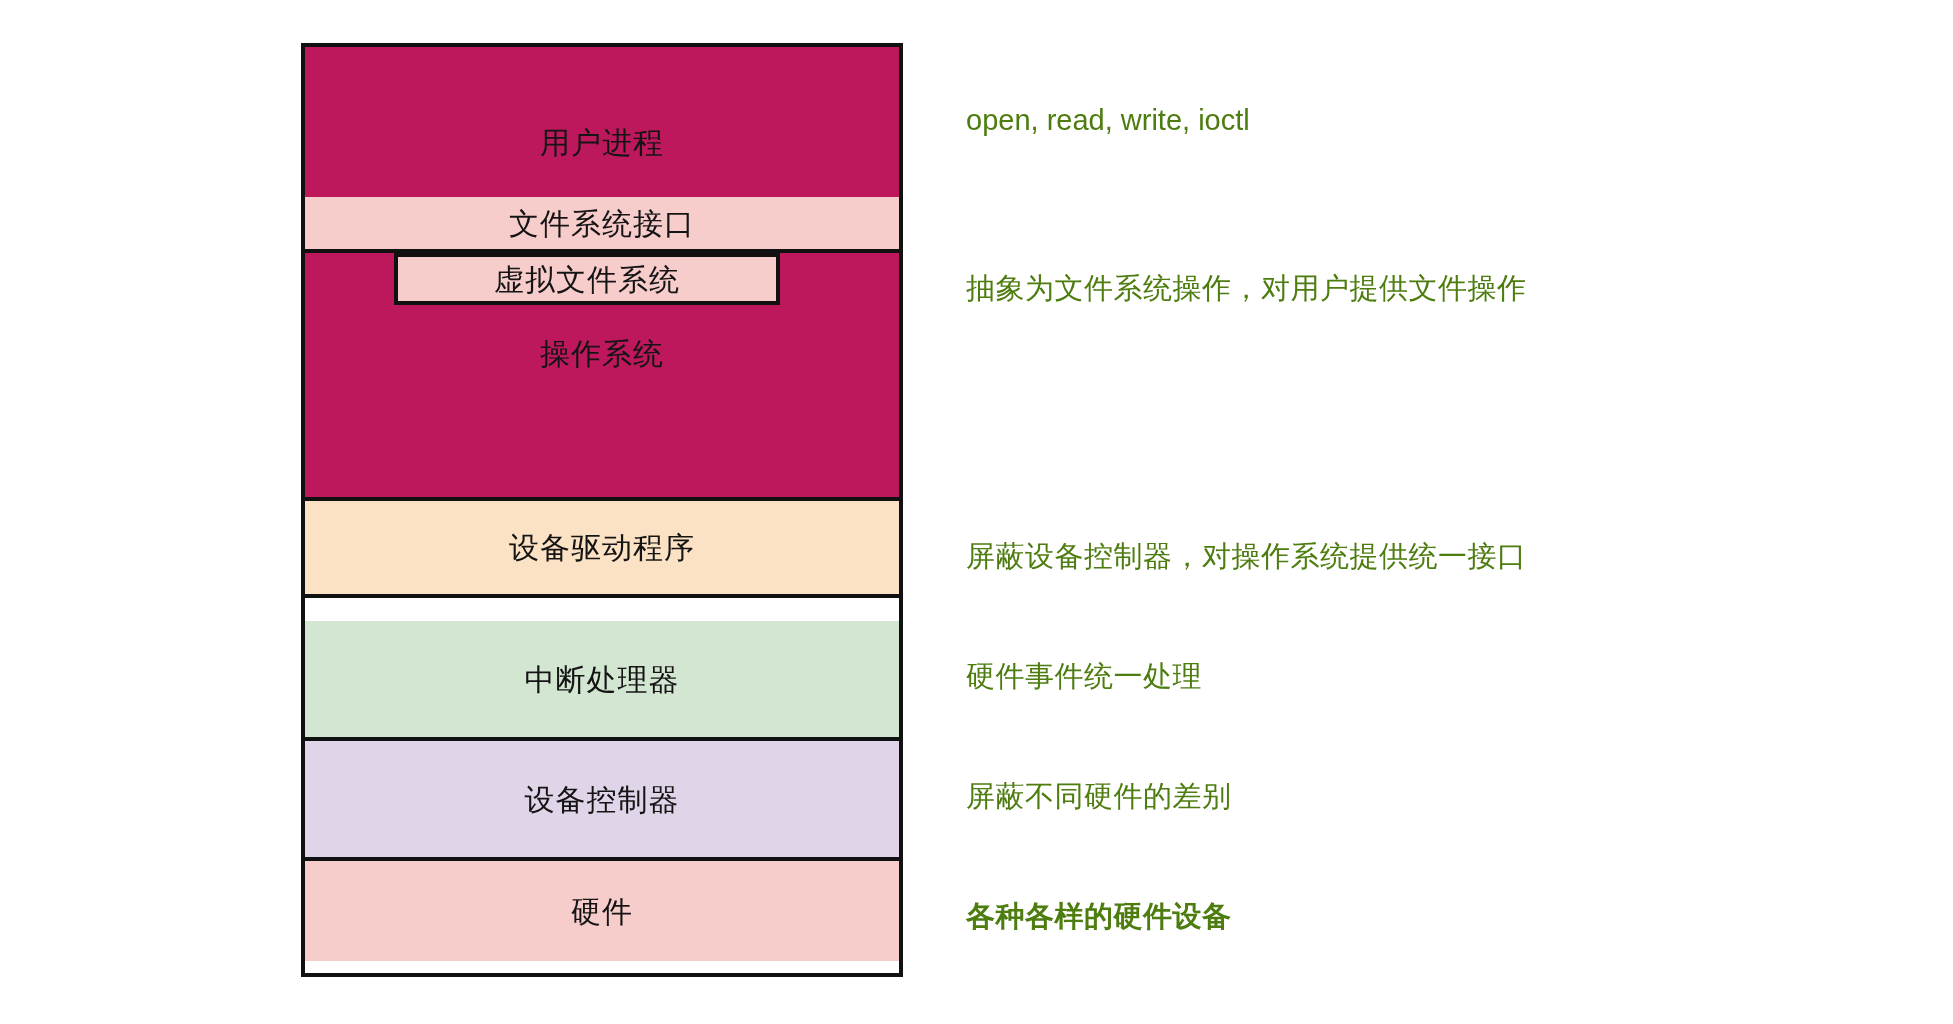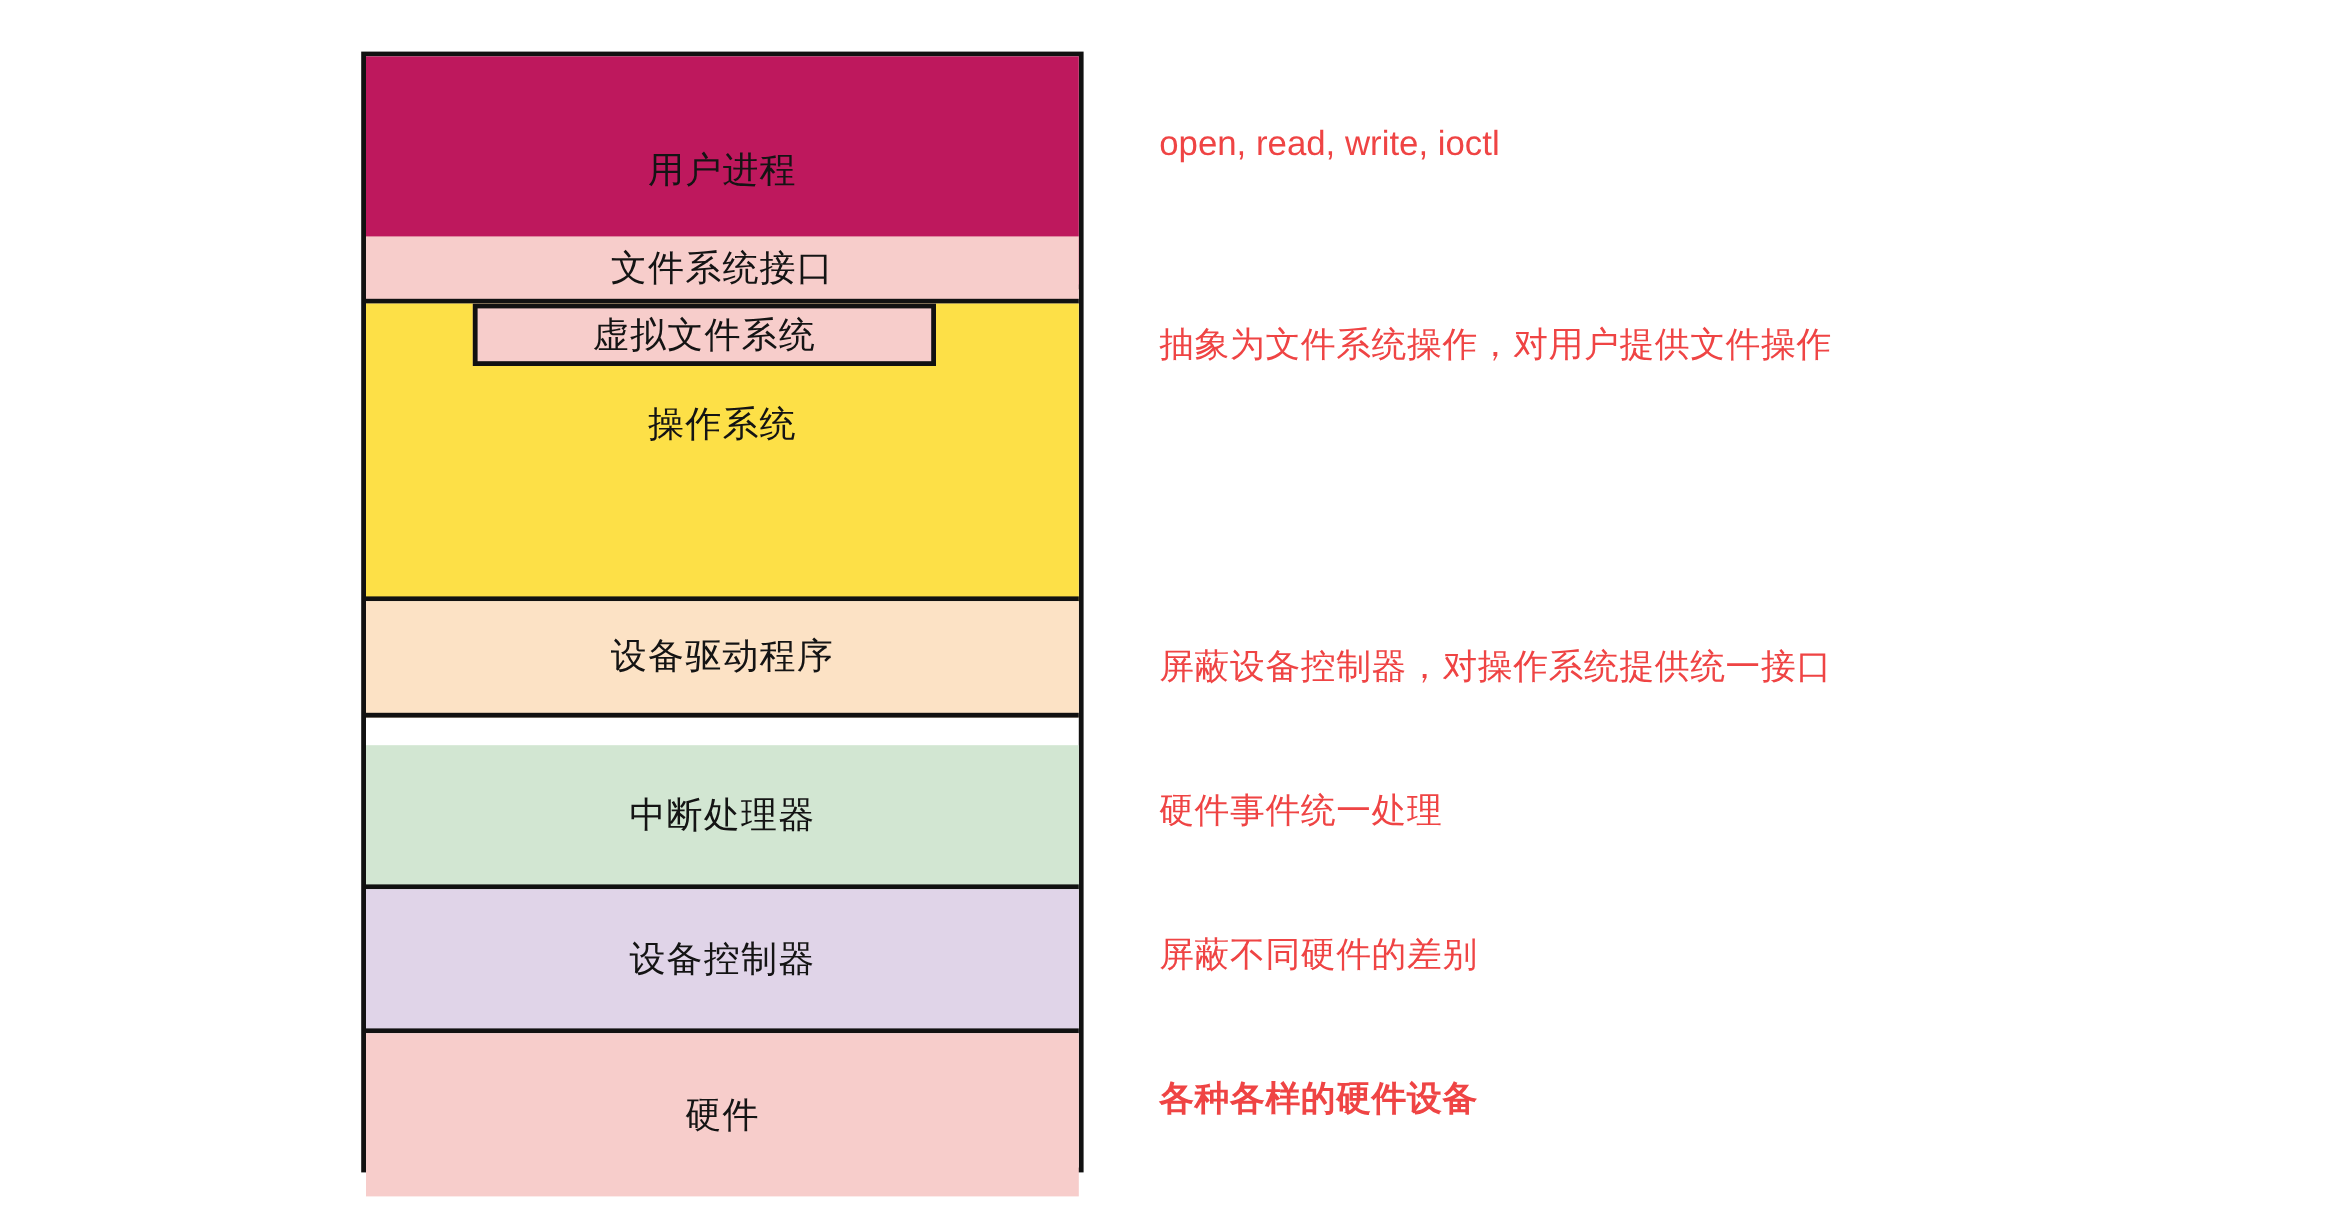--- a/index.html
+++ b/index.html
@@ -69,62 +69,62 @@
     color: #141414;
     z-index: 5;
     margin-left: 28px;
   }
 
   
   .annotation {
     position: absolute;
     font-size: 29px;
     line-height: 1.15;
-    color: #ef4444;
+    color: #4d7c0f;
     white-space: nowrap;
     letter-spacing: 0.5px;
   }
   .annotation.latin { letter-spacing: 0px; }
 </style>
 </head>
 <body>
 
 <div id="diagram-root">
 
   <div class="stack">
 
     <div class="layer" style="top:0px; height:194px; background:#be185d;font-family:Liberation Serif, serif;">
       <span class="layer-label">用户进程</span>
     </div>
 
     <div class="layer" style="top:150px; height:56px; background:#f7cdcb;">
       <span class="layer-label">文件系统接口</span>
     </div>
 
-    <div class="layer" style="top:206px; height:248px; background:#fde047; align-items:flex-start; padding-top:84px;">
+    <div class="layer" style="top:206px; height:248px; background:#be185d; align-items:flex-start; padding-top:84px;">
       <span class="layer-label">操作系统</span>
     </div>
 
     <div class="inset-box" style="left:61px; top:206px; width:386px; height:52px; background:#f7cdcb;">
       <span class="layer-label">虚拟文件系统</span>
     </div>
 
     <div class="layer" style="top:454px; height:97px; background:#fce2c5;">
       <span class="layer-label">设备驱动程序</span>
     </div>
 
     <div class="layer" style="top:574px; height:120px; background:#d2e6d2;">
       <span class="layer-label">中断处理器</span>
     </div>
 
     <div class="layer" style="top:694px; height:120px; background:#e0d4e8;">
       <span class="layer-label">设备控制器</span>
     </div>
 
-    <div class="layer" style="top:814px; height:136px; background:#f7cdcb;">
+    <div class="layer" style="top:814px; height:100px; background:#f7cdcb;">
       <span class="layer-label">硬件</span>
     </div>
 
   </div>
 
   <div class="annotation latin" style="left:966px; top:104px;">open, read, write, ioctl</div>
 
   <div class="annotation" style="left:966px; top:272px;">抽象为文件系统操作，对用户提供文件操作</div>
 
   <div class="annotation" style="left:966px; top:540px;">屏蔽设备控制器，对操作系统提供统一接口</div>

